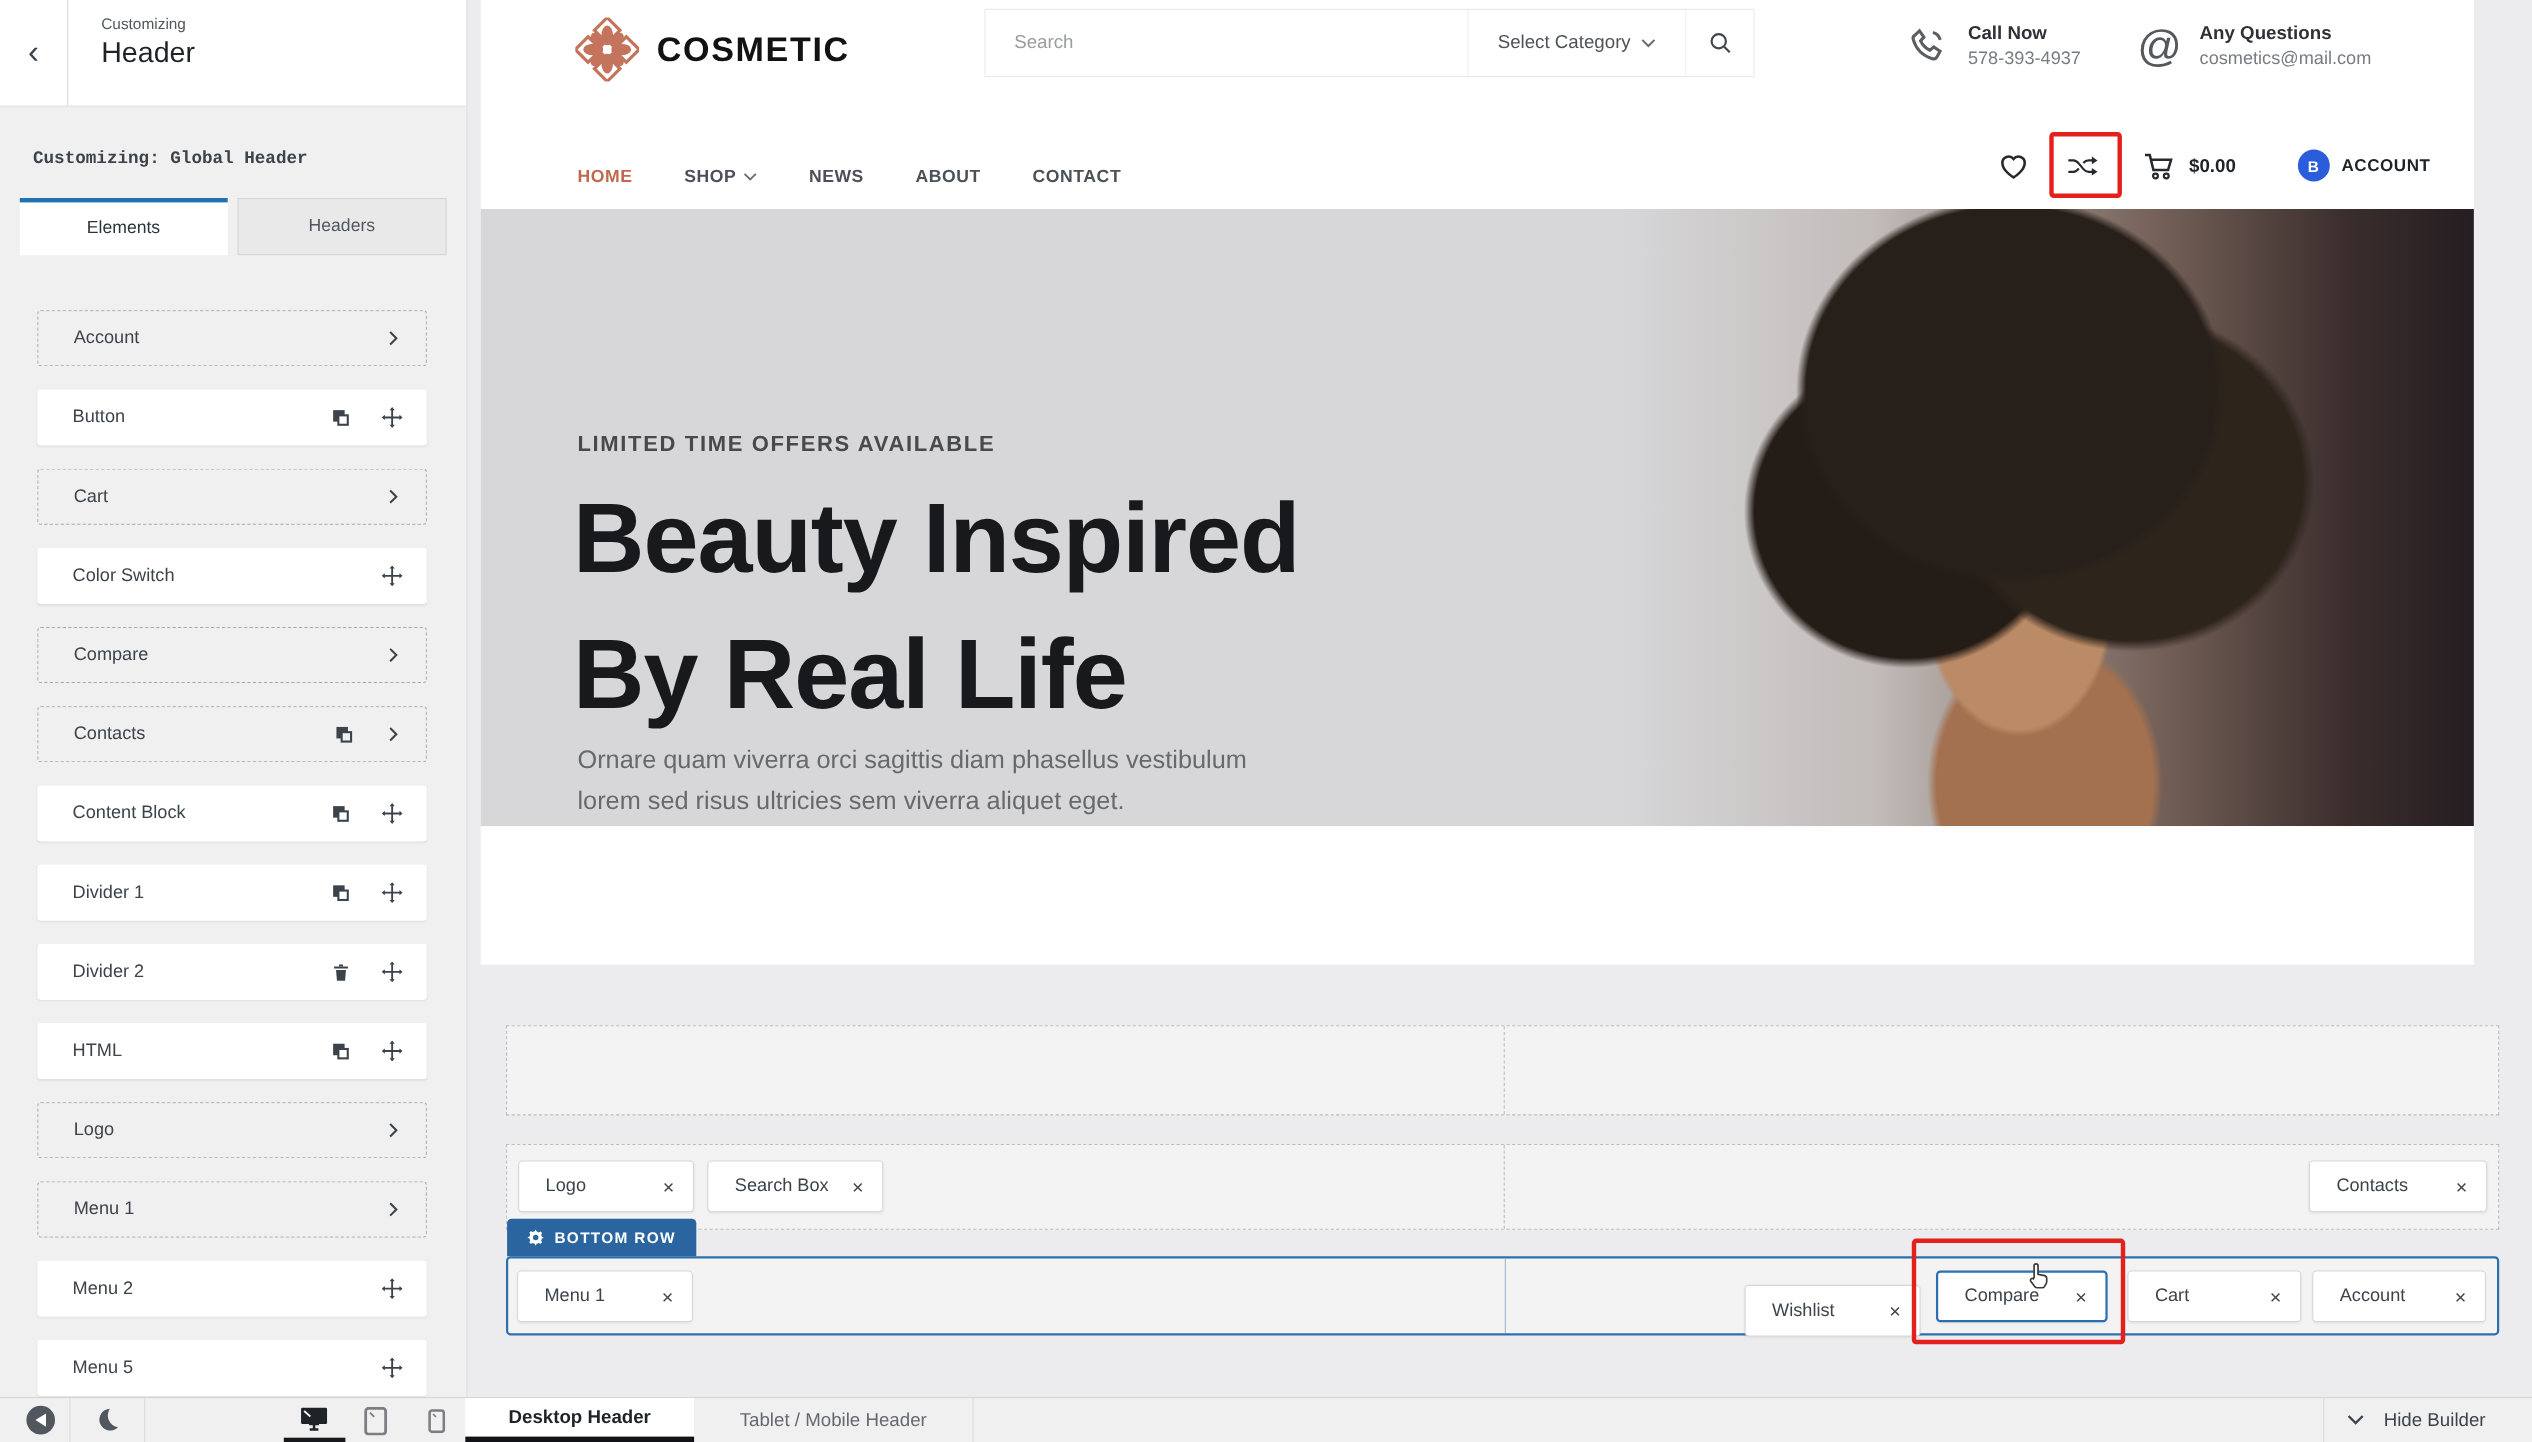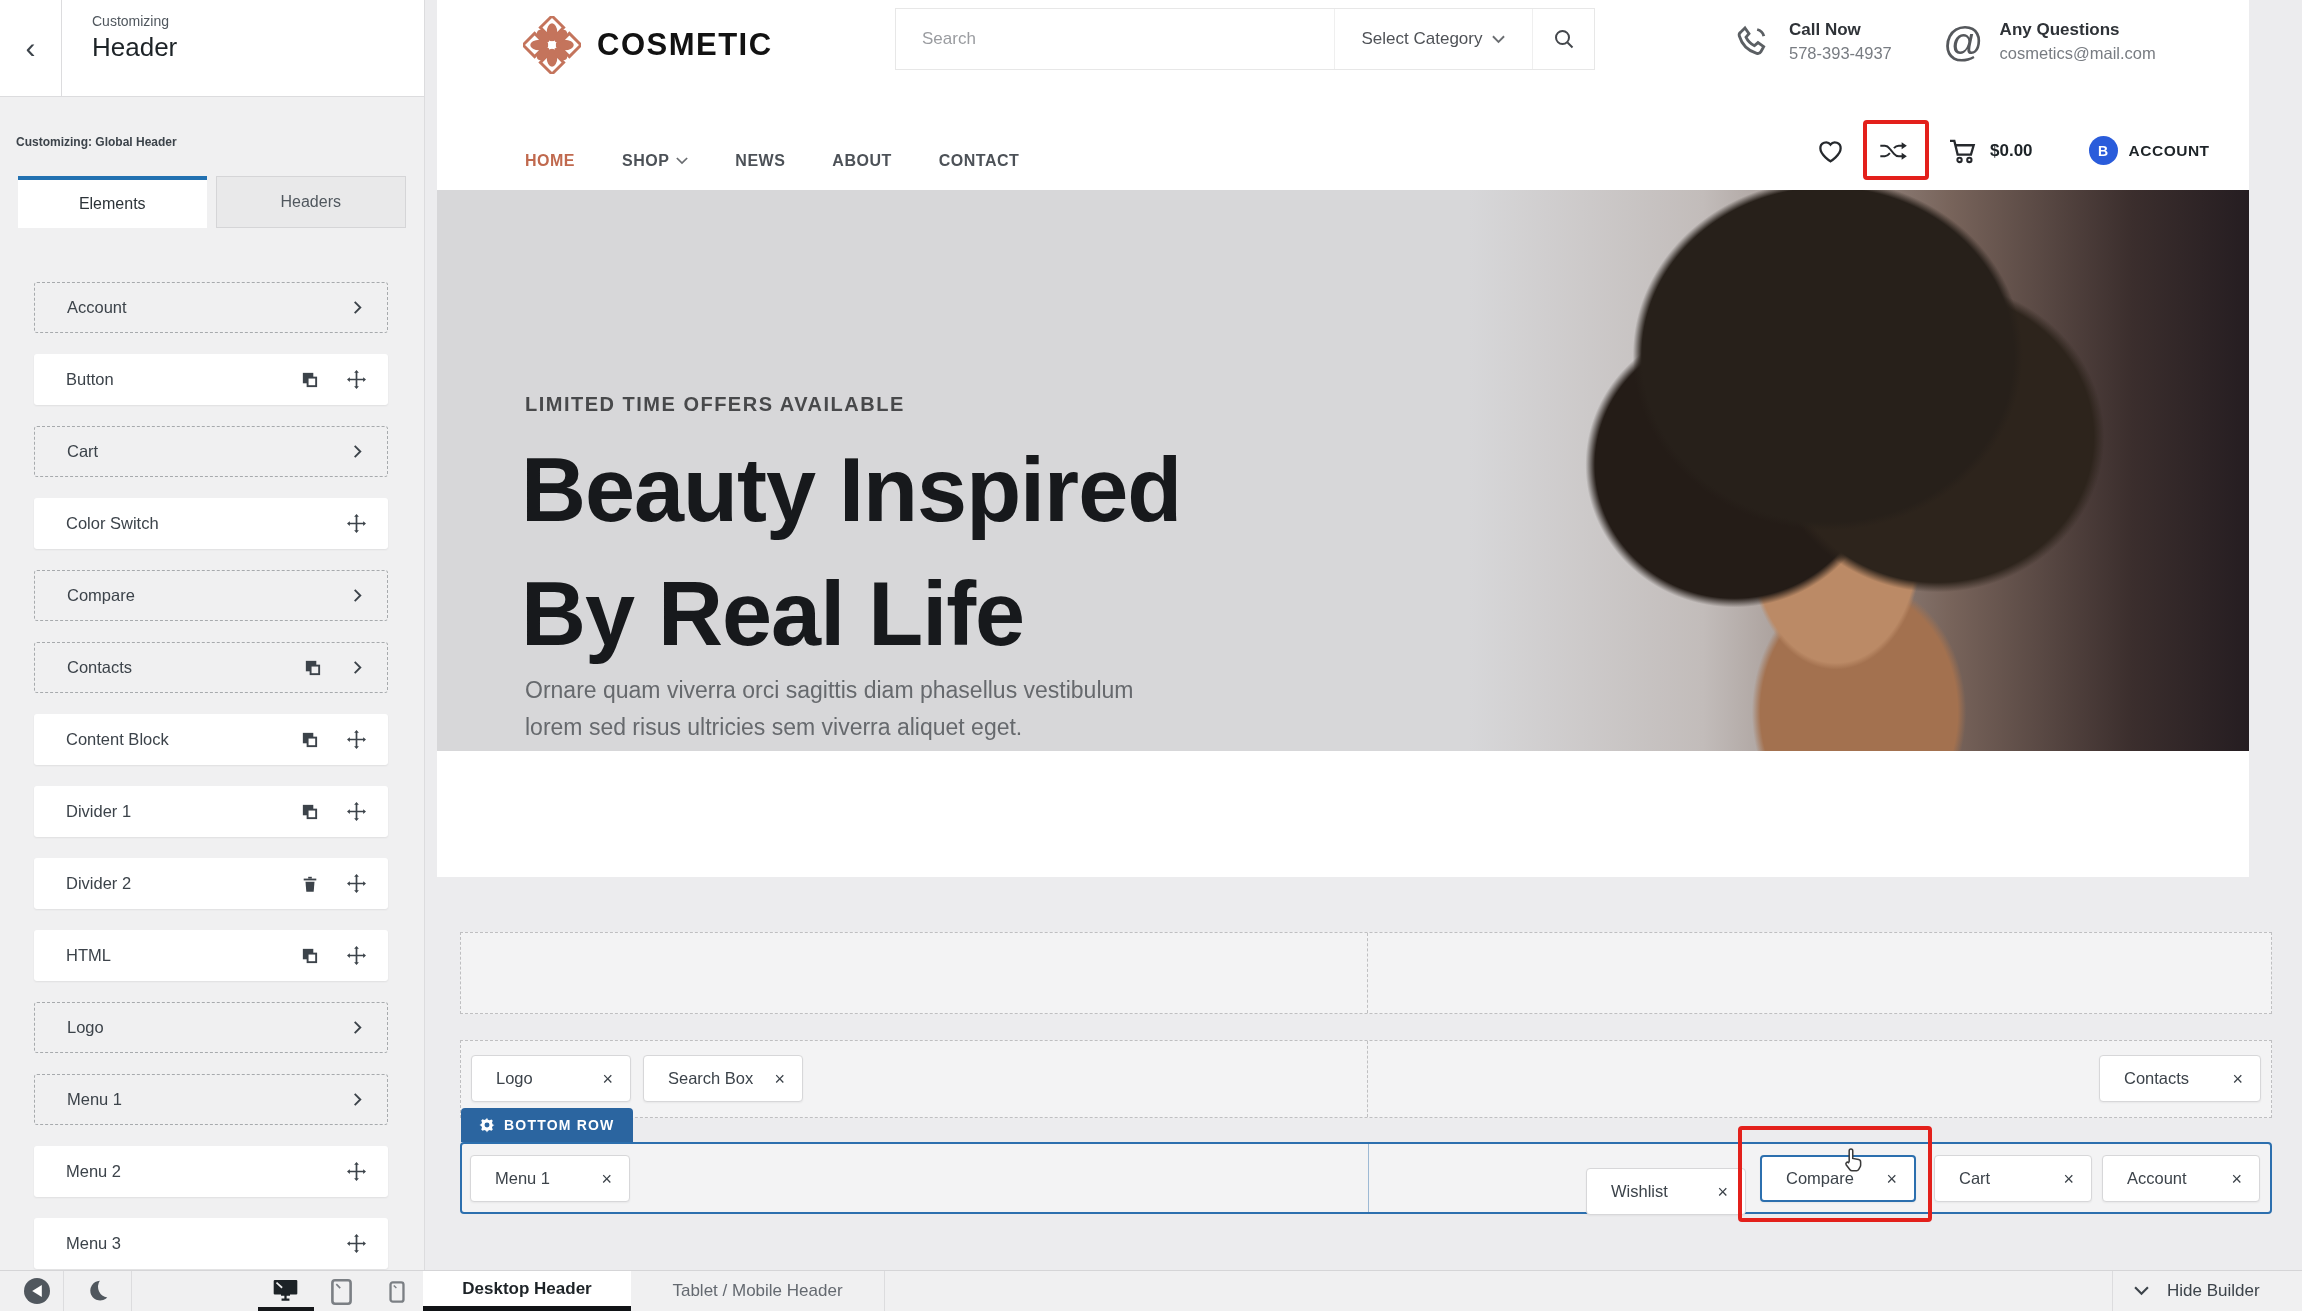--- a/index.html
+++ b/index.html
@@ -8,21 +8,21 @@
   #app { position:relative; width:2302px; height:1311px; background:#ececee; overflow:hidden; }
   .ic { display:inline-block; vertical-align:middle; }
 
   
   #sidebar { position:absolute; left:0; top:0; width:425px; height:1270px; background:#f0f0f1; border-right:1px solid #dcdcde; overflow:hidden; }
   .sb-top { height:97px; background:#fff; border-bottom:1px solid #dcdcde; display:flex; }
   .sb-back { width:62px; border-right:1px solid #dcdcde; display:flex; align-items:center; justify-content:center; font-size:30px; color:#3c434a; cursor:pointer; }
   .sb-titles { padding:13px 0 0 30px; }
   .sb-eyebrow { font-size:14px; color:#50575e; }
   .sb-title { font-size:26px; color:#1d2327; margin-top:3px; font-weight:400; }
-  .sb-section { margin:38px 16px 0; font-size:12px; font-weight:bold; color:#3c434a; }
+  .sb-section { margin:38px 30px 0; font-size:16px; font-weight:bold; color:#3c434a;font-family:Liberation Mono, monospace; }
   .sb-tabs { display:flex; margin:27px 18px 0 18px; gap:9px; }
   .sb-tab { flex:1; height:52px; display:flex; align-items:center; justify-content:center; font-size:16px; color:#50575e; cursor:pointer; }
   .sb-tab.active { background:#fff; border-top:4px solid #2271b1; color:#2c3338; }
   .sb-tab.inactive { background:#e9e9ea; border:1px solid #d5d5d7; }
   .el-list { position:absolute; left:34px; top:282px; width:354px; display:flex; flex-direction:column; gap:21px; }
   .el-item { height:51px; border-radius:3px; display:flex; align-items:center; padding:0 22px 0 32px; font-size:16.5px; color:#3c434a; cursor:pointer; }
   .el-item.dashed { border:1px dashed #a7aaad; }
   .el-item.solid { background:#fff; box-shadow:0 1px 2px rgba(0,0,0,.07); }
   .el-actions { margin-left:auto; display:flex; gap:28px; color:#3c434a; align-items:center; }
 
@@ -245,21 +245,21 @@
       <div class="el-item solid">
         <span>Menu 2</span>
         <span class="el-actions">
             <svg class="ic" width="19" height="19" viewBox="0 0 20 20">
               <path d="M10 2v16M2 10h16" stroke="currentColor" stroke-width="1.8"></path>
               <path d="M10 0l2.5 3h-5zM10 20l2.5-3h-5zM0 10l3-2.5v5zM20 10l-3-2.5v5z" fill="currentColor"></path>
             </svg>
           </span>
       </div>
       <div class="el-item solid">
-        <span>Menu 3</span>
+        <span>Menu 5</span>
         <span class="el-actions">
             <svg class="ic" width="19" height="19" viewBox="0 0 20 20">
               <path d="M10 2v16M2 10h16" stroke="currentColor" stroke-width="1.8"></path>
               <path d="M10 0l2.5 3h-5zM10 20l2.5-3h-5zM0 10l3-2.5v5zM20 10l-3-2.5v5z" fill="currentColor"></path>
             </svg>
           </span>
       </div>
     </div>
   </div>
 

